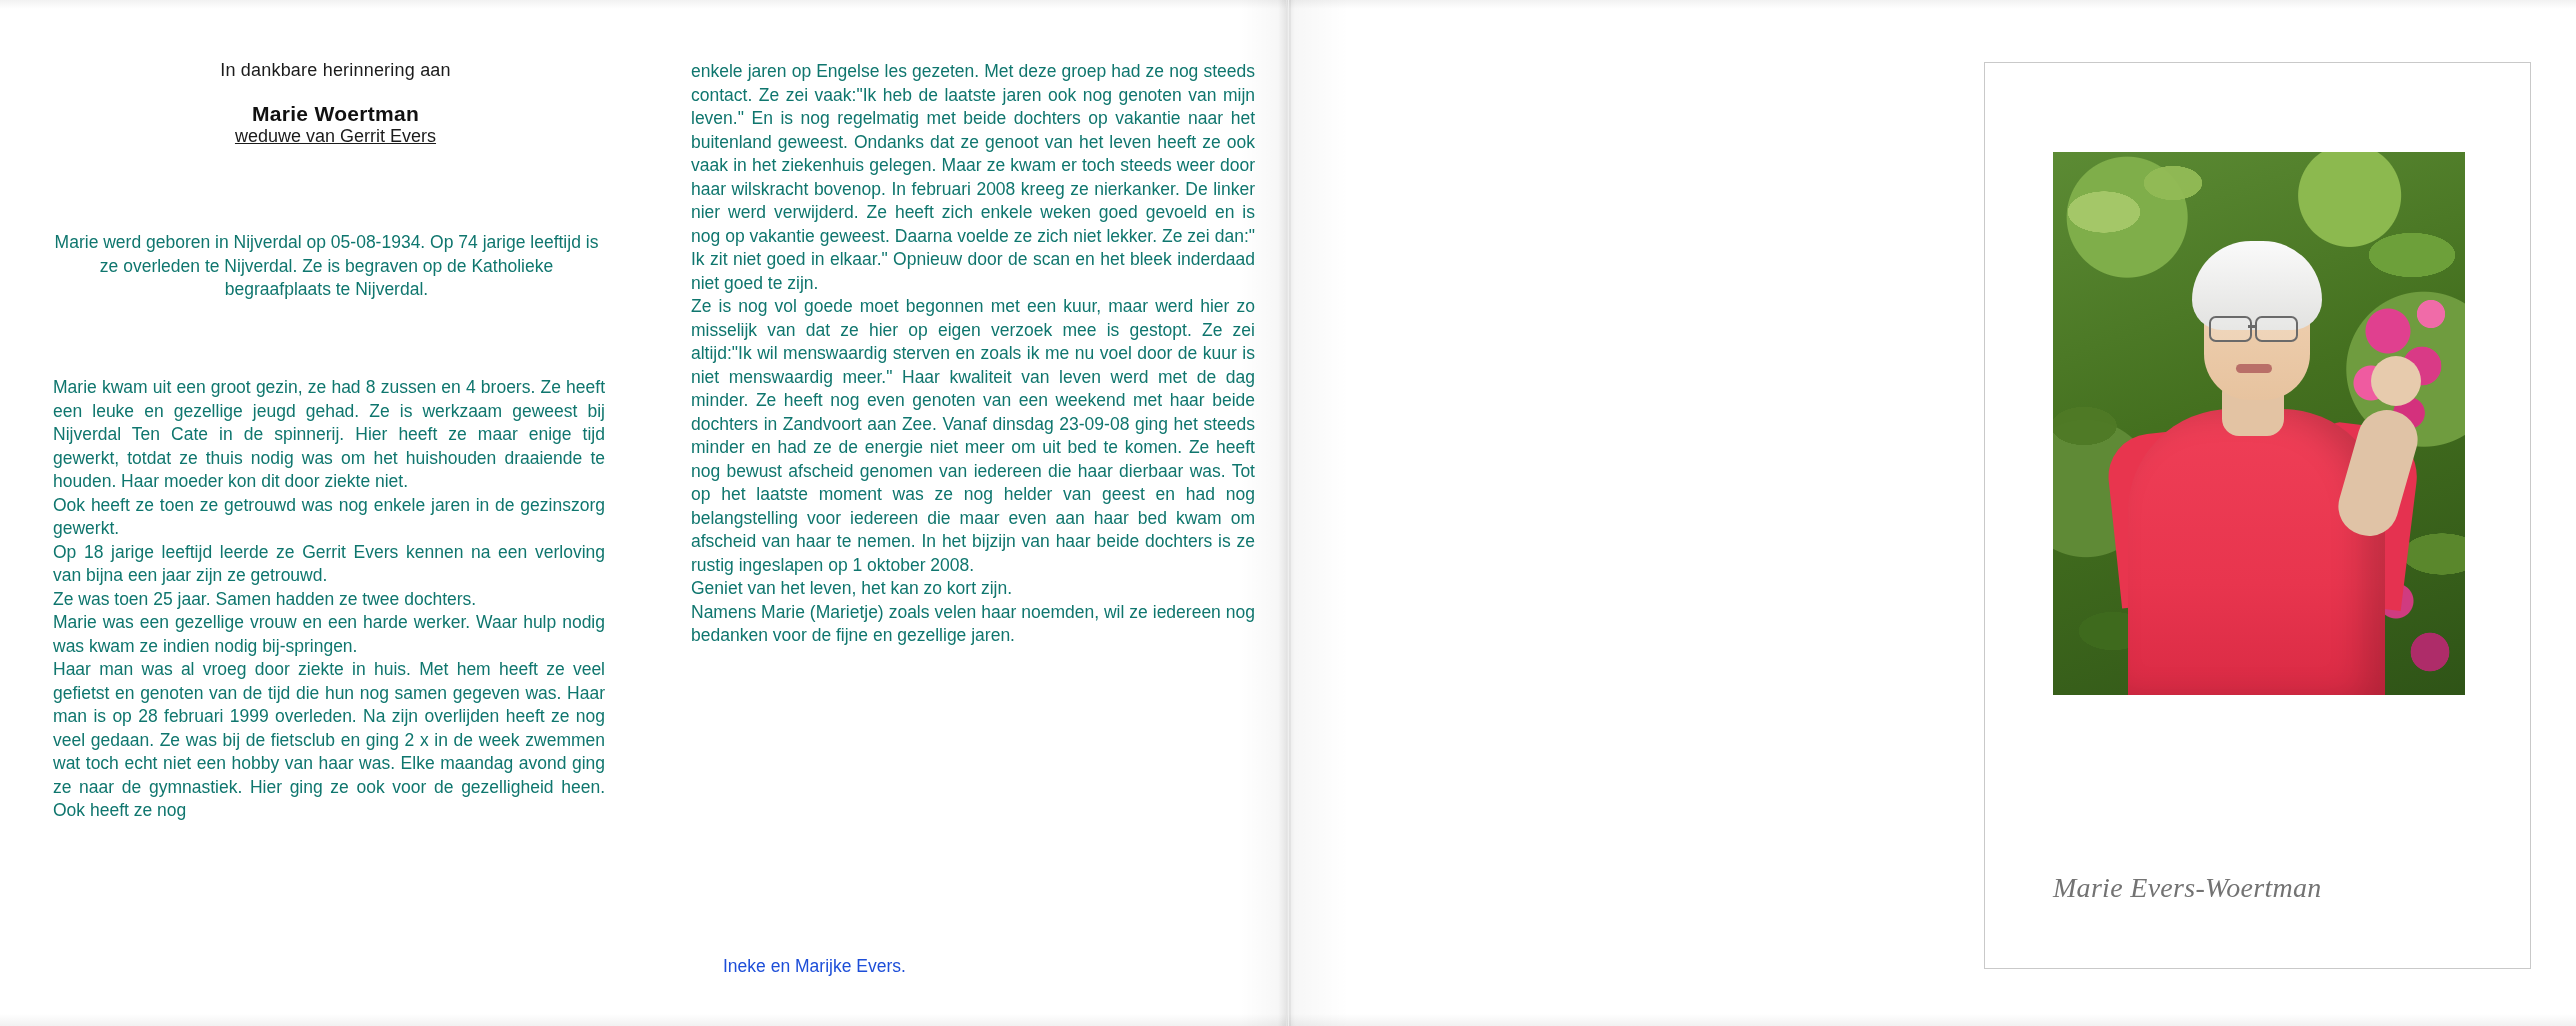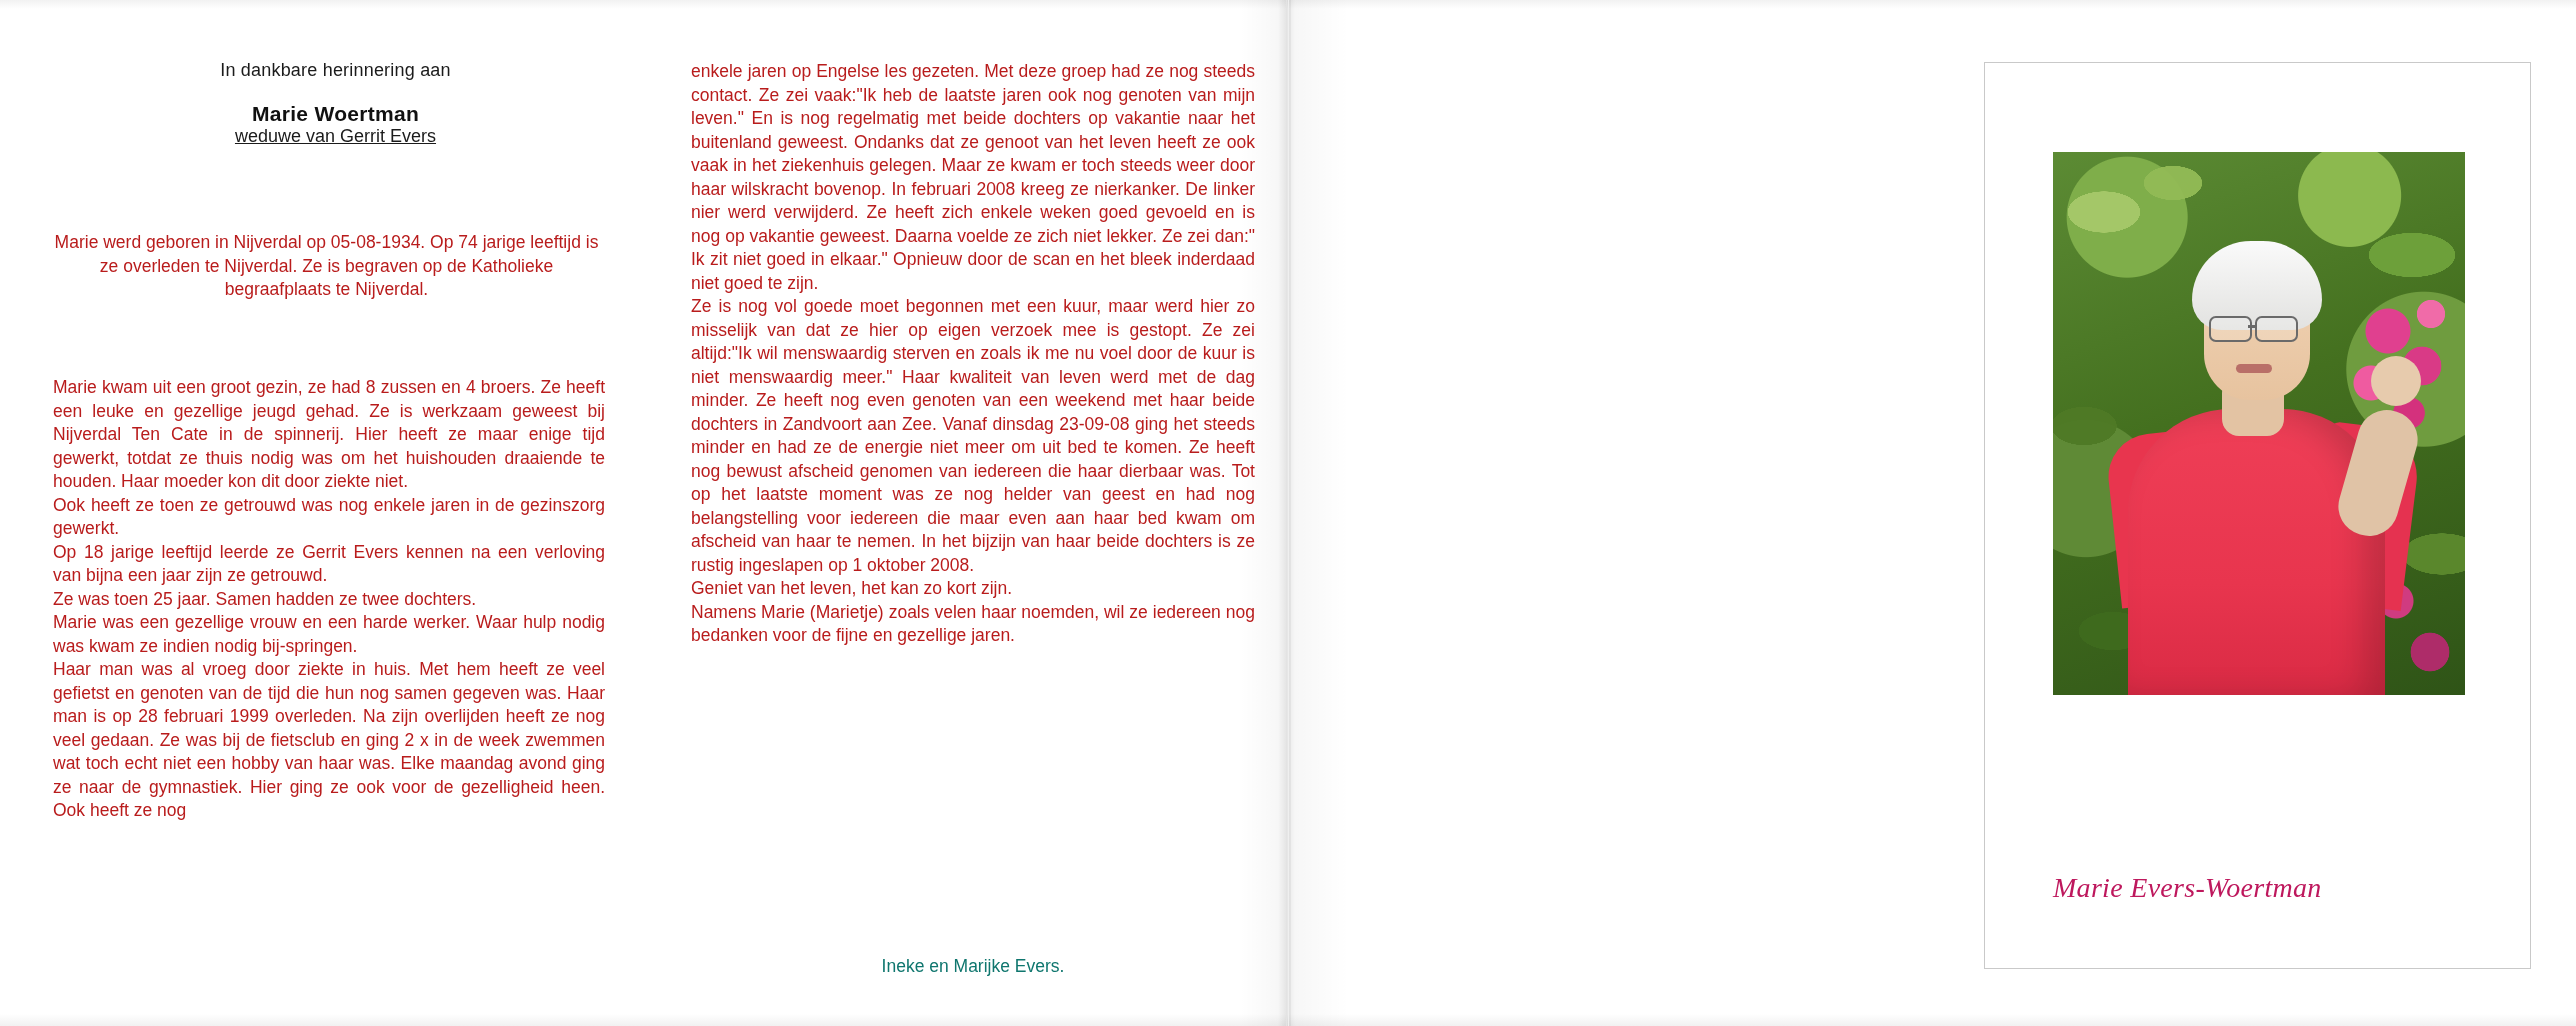--- a/index.html
+++ b/index.html
@@ -96,21 +96,21 @@
     letter-spacing: 0.3px;
   }
   .mem-head .spouse {
     font-size: 18px;
     color: #1b1b1b;
     text-decoration: underline;
   }
 
   .col-text {
     position: absolute;
-    color: #b91c1c;
+    color: #0f766e;
     font-size: 17.5px;
     line-height: 23.5px;
     text-align: justify;
     text-justify: inter-word;
   }
   .col-left-a {
     left: 53px;
     top: 231px;
     width: 547px;
     text-align: center;
@@ -126,26 +126,26 @@
     width: 564px;
   }
   .col-text p {
     margin: 0;
   }
   .col-text p + p {
     margin-top: 0px;
   }
   .signature {
     position: absolute;
-    left: 691px;
+    left: 723px;
     top: 956px;
     width: 564px;
-    text-align: center;
+    text-align: left;
     font-size: 17.5px;
-    color: #0f766e;
+    color: #1d4ed8;
   }
 
   
   .card {
     position: absolute;
     left: 1984px;
     top: 62px;
     width: 547px;
     height: 907px;
     border: 1.7px solid #c9c9c9;
@@ -162,21 +162,21 @@
     background: #2d4a1c;
   }
   .photo-caption {
     position: absolute;
     left: 2053px;
     top: 872px;
     width: 428px;
     font-family: "Liberation Serif", serif;
     font-style: italic;
     font-size: 28px;
-    color: #be185d;
+    color: #737373;
     letter-spacing: 0.3px;
   }
 
   
   .ph-layer { position: absolute; }
   .ph-bg {
     inset: 0;
     background:
       radial-gradient(circle at 18% 12%, #7fae4a 0 60px, rgba(0,0,0,0) 61px),
       radial-gradient(circle at 72% 8%, #8cb94f 0 51px, rgba(0,0,0,0) 52px),

